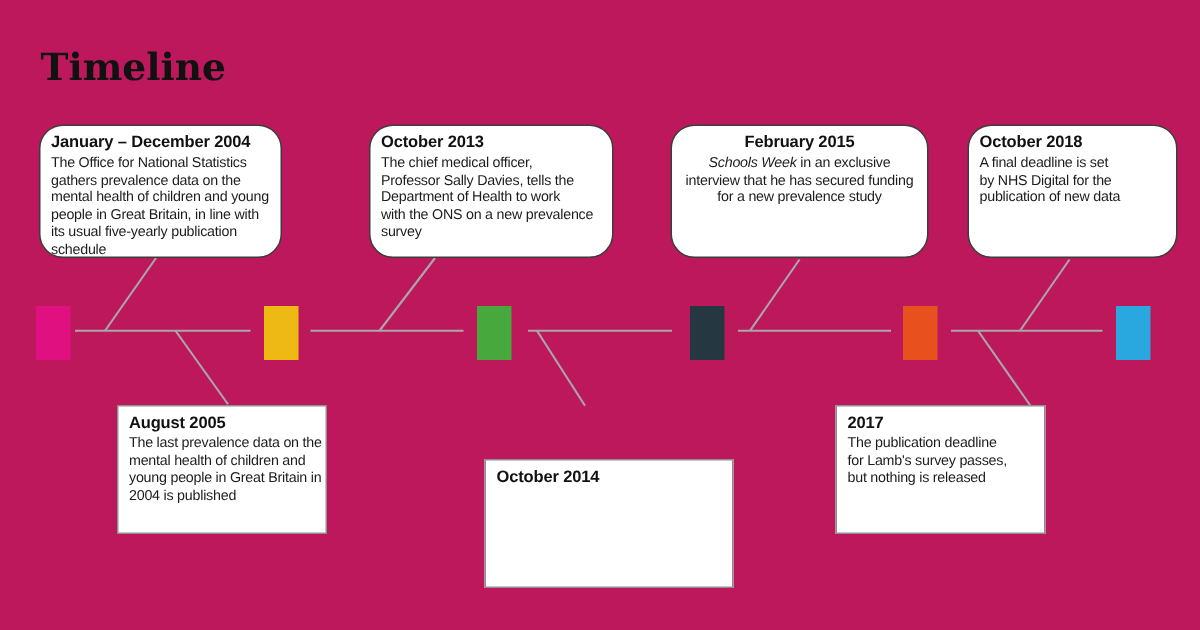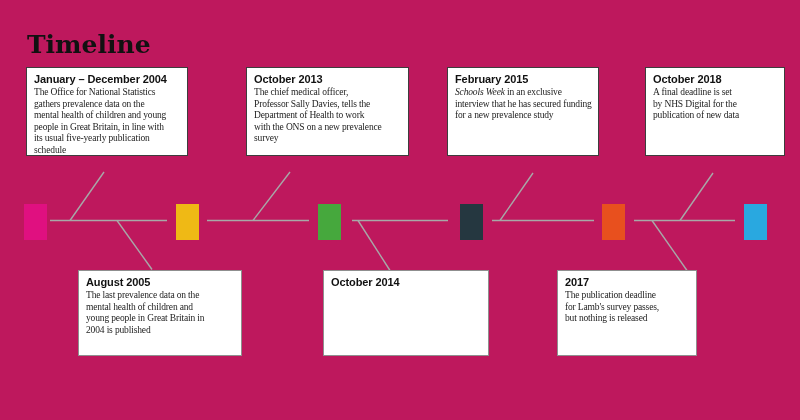--- a/index.html
+++ b/index.html
@@ -9,29 +9,29 @@
   }
   .page-title {
     position:absolute; left:27px; top:30px;
     font-family:"DejaVu Serif", serif; font-weight:bold; font-size:25px; color:#111;
   }
   .tl-svg { position:absolute; left:0; top:0; }
   .event-box {
     position:absolute; background:#ffffff; border:1px solid #3d3d3d;
     box-sizing:border-box; padding:4px 7px 0 7px;
   }
-  .event-box.top    { top:67px;  height:89px; border-color:#3d3d3d; }
+  .event-box.top    { top:83px;  height:89px; border-color:#3d3d3d;border-radius:16px; }
   .event-box.bottom { top:270px; height:86px; border-color:#8f8f8f; }
   .event-date {
     margin:0 0 1px 0; font-size:11px; line-height:14px; font-weight:bold;
     letter-spacing:-0.1px; white-space:pre; color:#111;
   }
   .event-desc {
     margin:0; font-size:9.5px; line-height:11.6px; letter-spacing:-0.15px;
-    white-space:pre; color:#1c1c1c;font-family:Liberation Serif, serif;
+    white-space:pre; color:#1c1c1c;
   }
   .event-desc .italic { font-style:italic; }
 </style>
 </head>
 <body>
 
 <div class="canvas">
 
   <div class="page-title">Timeline</div>
 
@@ -73,43 +73,43 @@
 
   <div class="event-box top" style="left:246px; width:163px;">
     <h3 class="event-date">October 2013</h3>
     <p class="event-desc">The chief medical officer,
 Professor Sally Davies, tells the
 Department of Health to work
 with the ONS on a new prevalence
 survey</p>
   </div>
 
-  <div class="event-box top" style="left:447px; width:152px;">
+  <div class="event-box top" style="left:447px; width:172px;text-align:center;">
     <h3 class="event-date">February 2015</h3>
     <p class="event-desc"><span class="italic">Schools Week</span><span> in an exclusive
 interview that he has secured funding
 for a new prevalence study</span></p>
   </div>
 
   <div class="event-box top" style="left:645px; width:140px;">
     <h3 class="event-date">October 2018</h3>
     <p class="event-desc">A final deadline is set
 by NHS Digital for the
 publication of new data</p>
   </div>
 
-  <div class="event-box bottom" style="left:78px; width:164px;">
+  <div class="event-box bottom" style="left:78px; width:140px;">
     <h3 class="event-date">August 2005</h3>
     <p class="event-desc">The last prevalence data on the
 mental health of children and
 young people in Great Britain in
 2004 is published</p>
   </div>
 
-  <div class="event-box bottom" style="left:323px; width:166px;">
+  <div class="event-box bottom" style="left:323px; width:166px;margin-top:36px;">
     <h3 class="event-date">October 2014</h3>
   </div>
 
   <div class="event-box bottom" style="left:557px; width:140px;">
     <h3 class="event-date">2017</h3>
     <p class="event-desc">The publication deadline
 for Lamb's survey passes,
 but nothing is released</p>
   </div>
 

